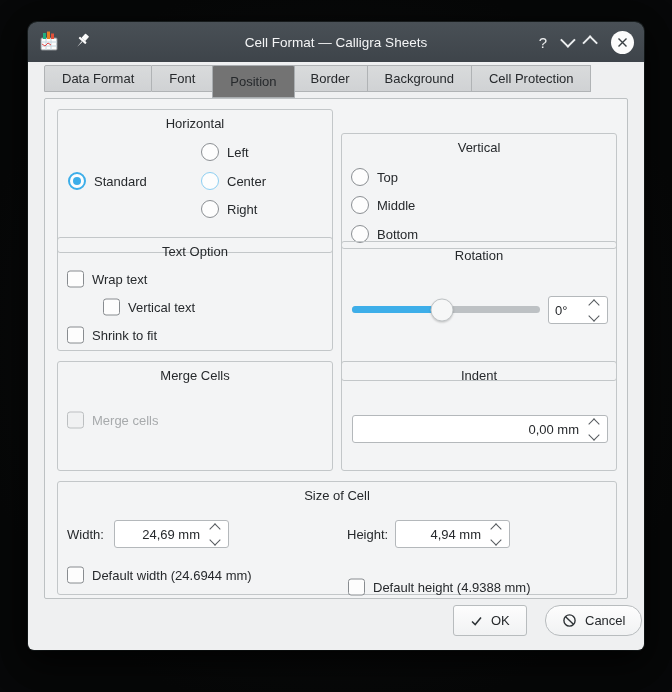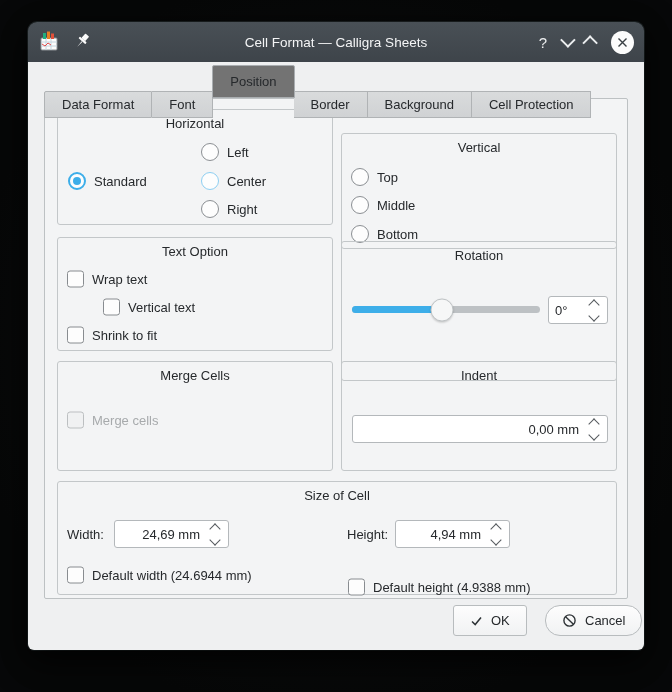--- a/index.html
+++ b/index.html
@@ -34,21 +34,21 @@
     width:23px;height:23px;border-radius:50%;background:#fcfcfc;
     display:flex;align-items:center;justify-content:center;
   }
   
   .content{position:relative;height:588px;background:#eff0f1;}
   
   .tabbar{position:absolute;left:16px;top:3px;display:flex;align-items:flex-start;z-index:3;}
   .tab{
     height:27px;display:flex;align-items:center;padding:0 17px;
     background:linear-gradient(#d9dbdc,#d0d2d4);
-    border:1px solid #b0b3b5;border-left:none;box-sizing:border-box;cursor:pointer;margin-top:26px;
+    border:1px solid #b0b3b5;border-left:none;box-sizing:border-box;cursor:pointer;
   }
   .tab:first-child{border-left:1px solid #b0b3b5;border-top-left-radius:2px;}
   .tab.active{
     height:33px;background:#737373;border:1px solid #a9adb0;
     border-radius:2px 2px 0 0;margin:0 -1px;z-index:4;
   }
   
   .panel{
     position:absolute;left:16px;top:36px;width:584px;height:501px;
     background:#f3f4f5;border:1px solid #bdc1c3;border-radius:2px;box-sizing:border-box;
@@ -145,21 +145,21 @@
         <div class="tab">Data Format</div>
         <div class="tab">Font</div>
         <div class="tab active">Position</div>
         <div class="tab">Border</div>
         <div class="tab">Background</div>
         <div class="tab">Cell Protection</div>
       </div>
 
       <div class="panel">
 
-        <div class="groupbox" style="left:12px;top:10px;width:276px;height:116px;">
+        <div class="groupbox" style="left:12px;top:10px;width:276px;height:144px;">
           <div class="gb-title">Horizontal</div>
           <div class="row" style="left:10px;top:71px;">
             <span class="radio selected"></span>
             <span>Standard</span>
           </div>
           <div class="row" style="left:143px;top:42px;">
             <span class="radio"></span>
             <span>Left</span>
           </div>
           <div class="row" style="left:143px;top:71px;">

